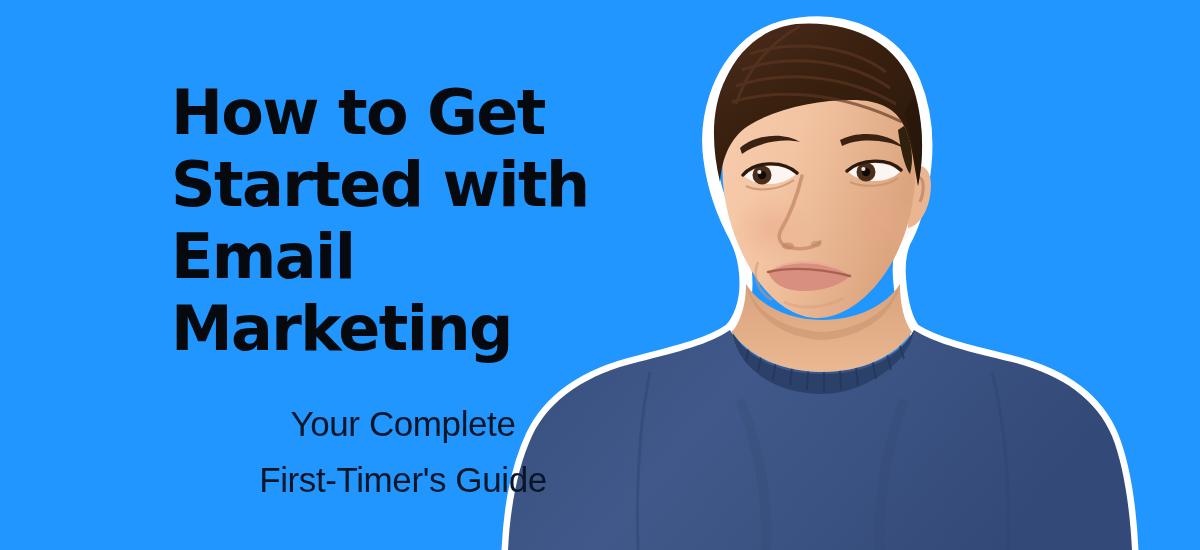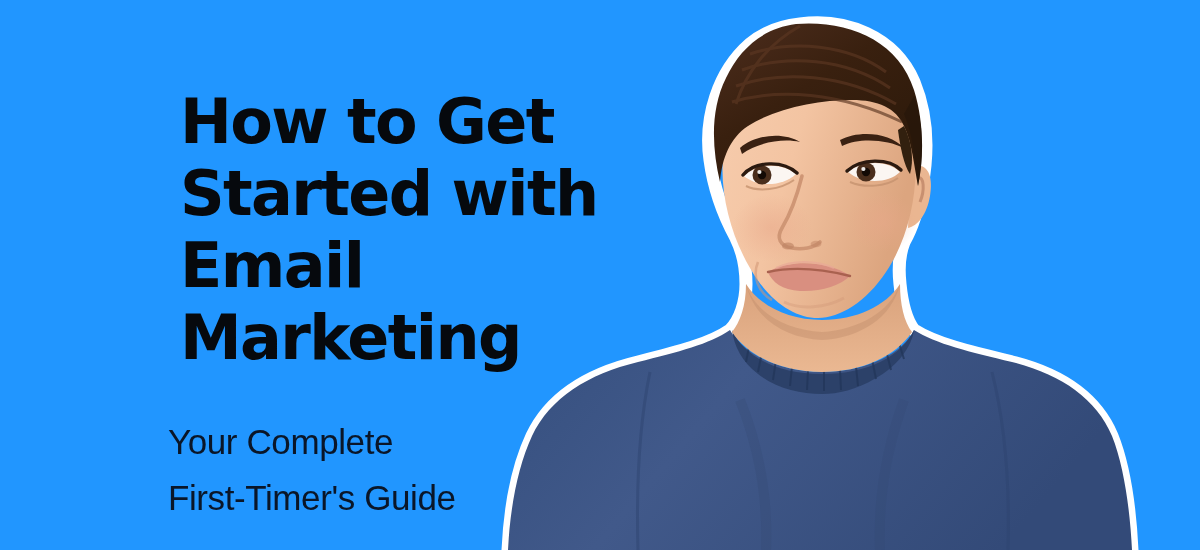--- a/index.html
+++ b/index.html
@@ -22,39 +22,40 @@
   }
   
   #text-block {
     position: absolute;
     left: 168px;
     top: 74px;
     width: 470px;
     z-index: 5;
   }
   #headline {
-    margin: 12px;
+    margin: 3px;
     color: #06090d;
     font-family: "DejaVu Sans", sans-serif;
     font-size: 62px;
     line-height: 72px;
     font-weight: 700;
     letter-spacing: -1.6px;
     white-space: pre-line;
   }
   #subtitle {
     margin: 0;
     padding-top: 28px;
     color: #0a1628;
     font-family: "Liberation Sans", sans-serif;
     font-size: 35px;
     line-height: 56px;
     font-weight: 400;
     letter-spacing: -0.4px;
     white-space: pre-line;
+    text-align: center;
   }
   
   #portrait {
     position: absolute;
     left: 500px;
     top: 0;
     width: 640px;
     height: 550px;
     z-index: 4;
   }

